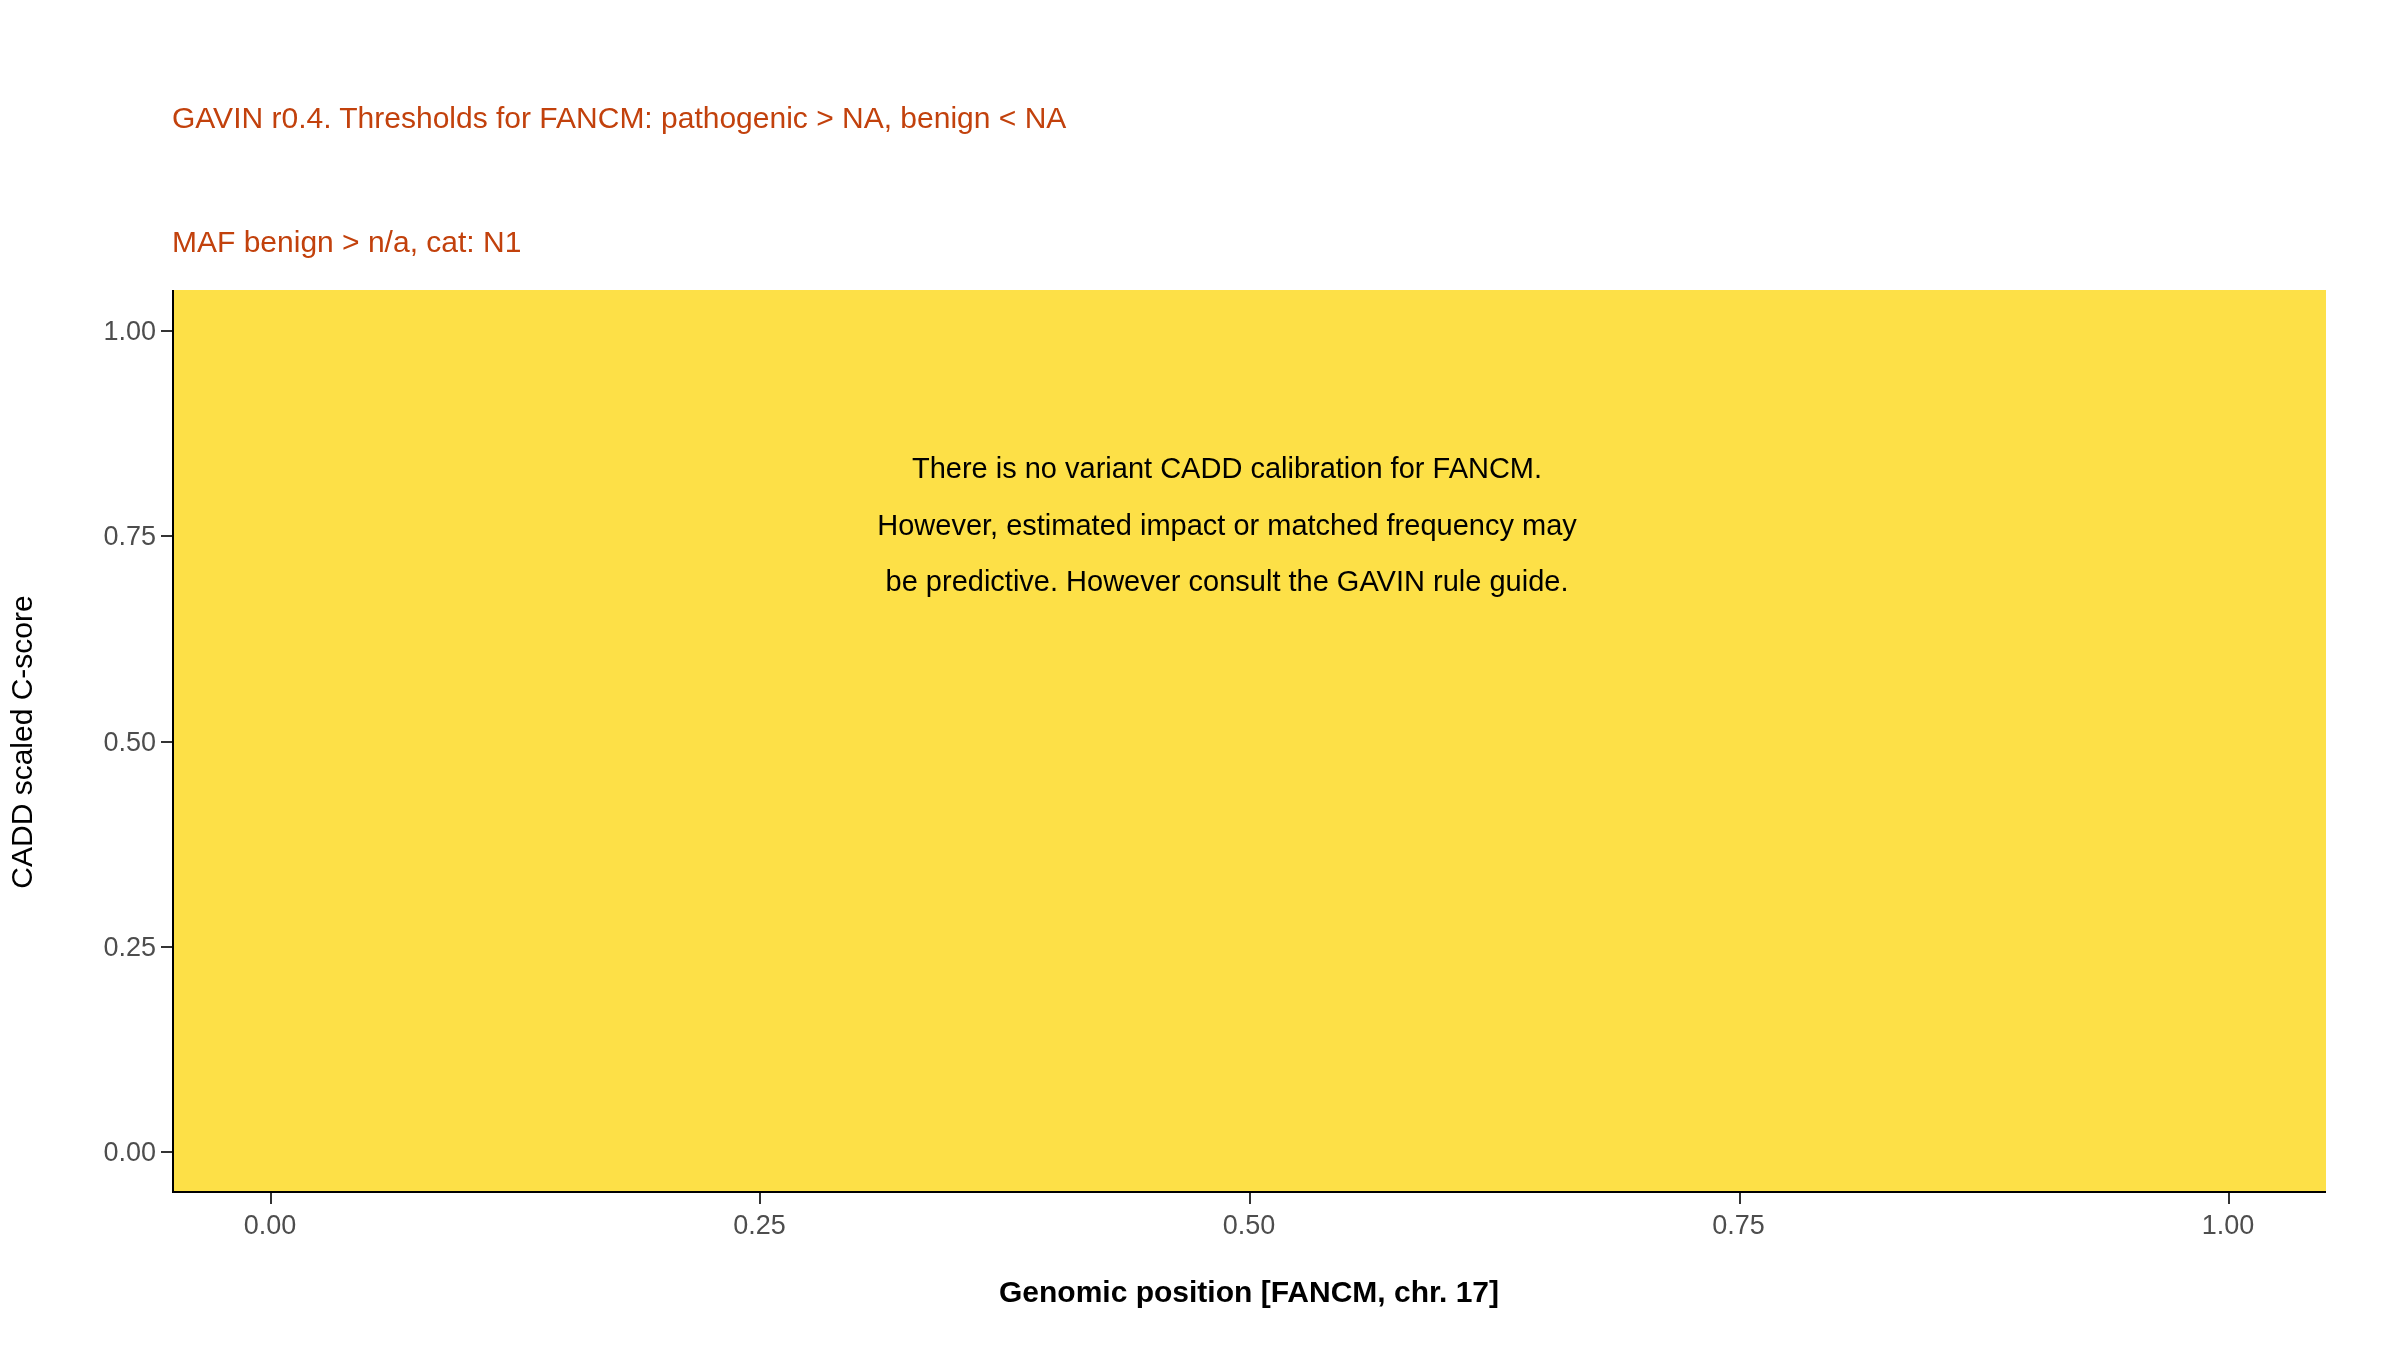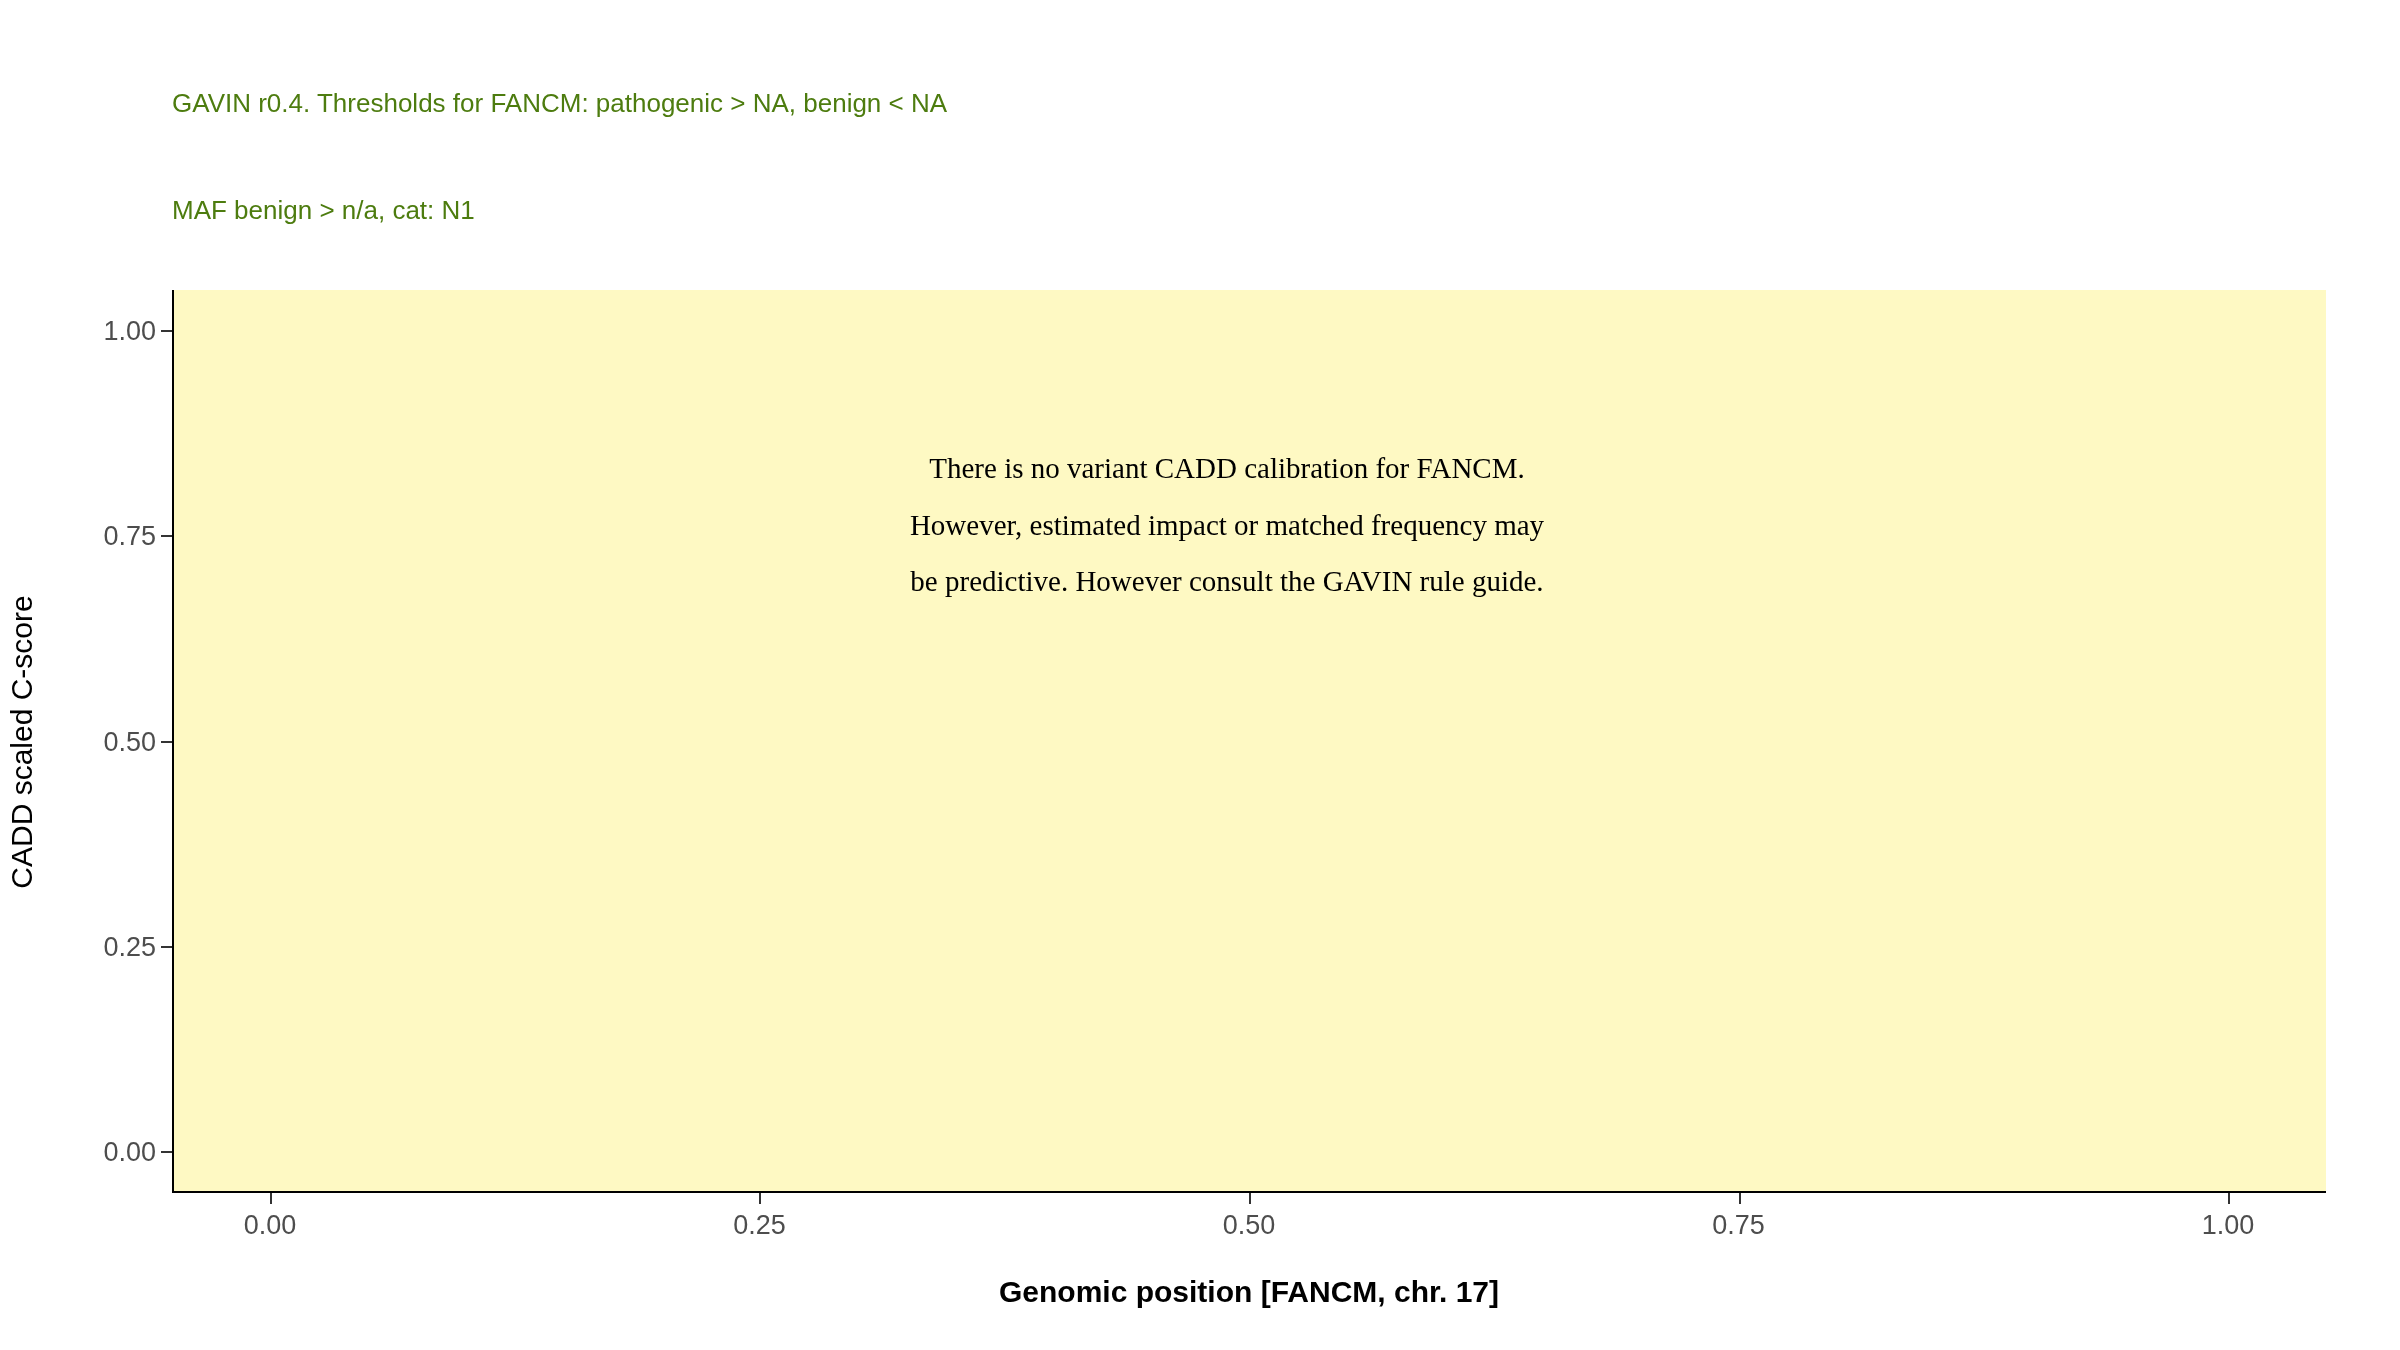--- a/index.html
+++ b/index.html
@@ -15,38 +15,37 @@
     overflow: hidden;
     position: relative;
   }
 
   
   #title-block {
     position: absolute;
     left: 172px;
     top: 14px;
     width: 2000px;
-    font-size: 26px;
+    font-size: 30px;
     line-height: 1.38;
-    color: #4d7c0f;
+    color: #c2410c;
     white-space: pre;
   }
   #title-block .title-line {
     display: block;
   }
 
   
   #plot-area {
     position: absolute;
     left: 172px;   
     top: 290px;    
     width: 2154px; 
     height: 903px; 
-    background: #fef9c3;
-    font-family: Liberation Serif, serif;
+    background: #fde047;
   }
 
   
   #panel-border-left {
     position: absolute;
     left: 0;
     top: 0;
     width: 0;
     height: 903px;
     border-left: 2.2px solid #000000;

